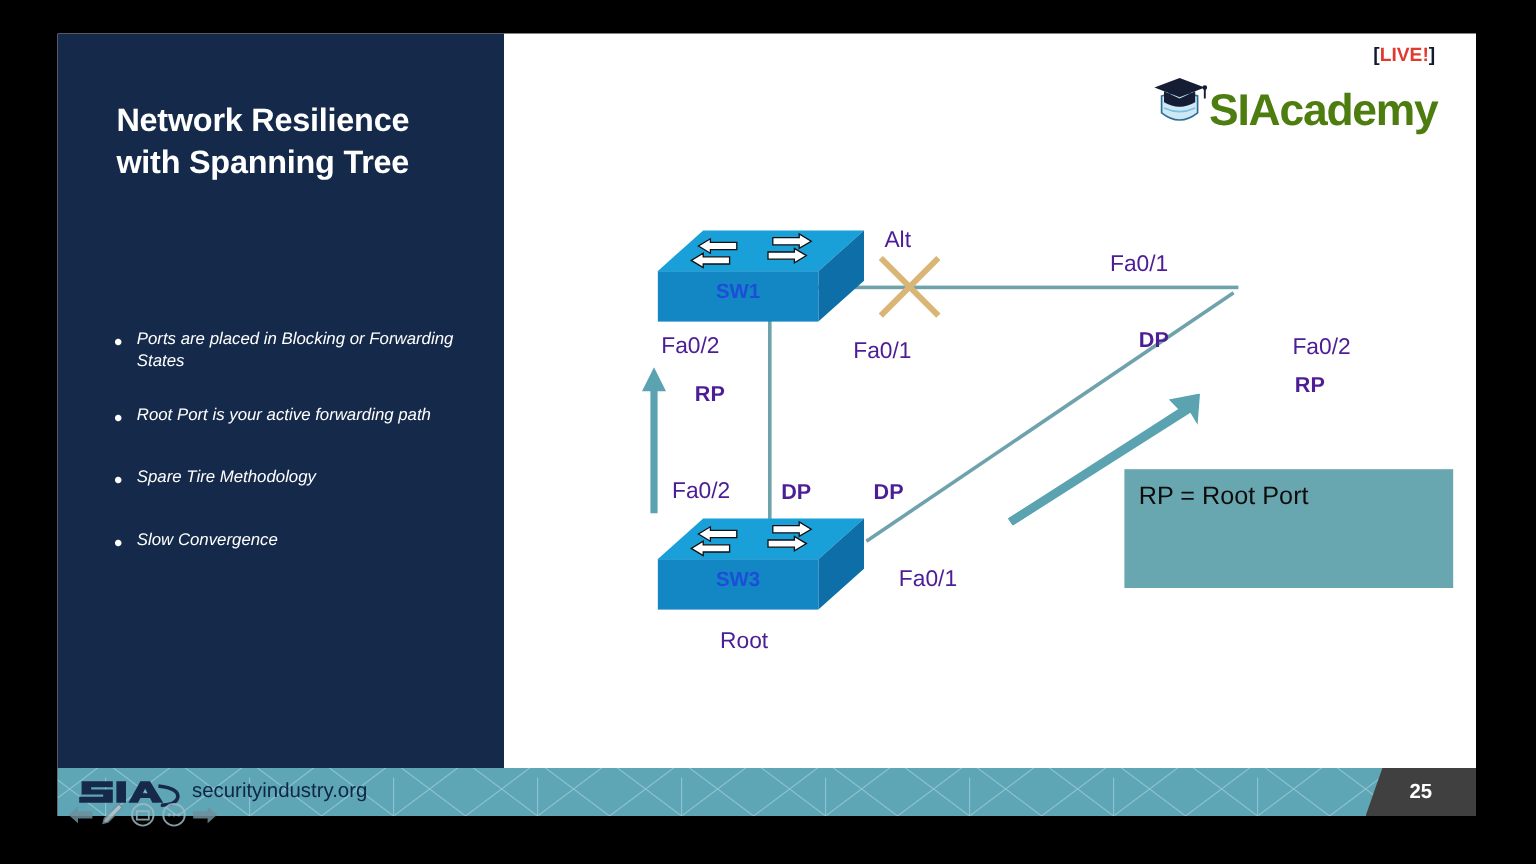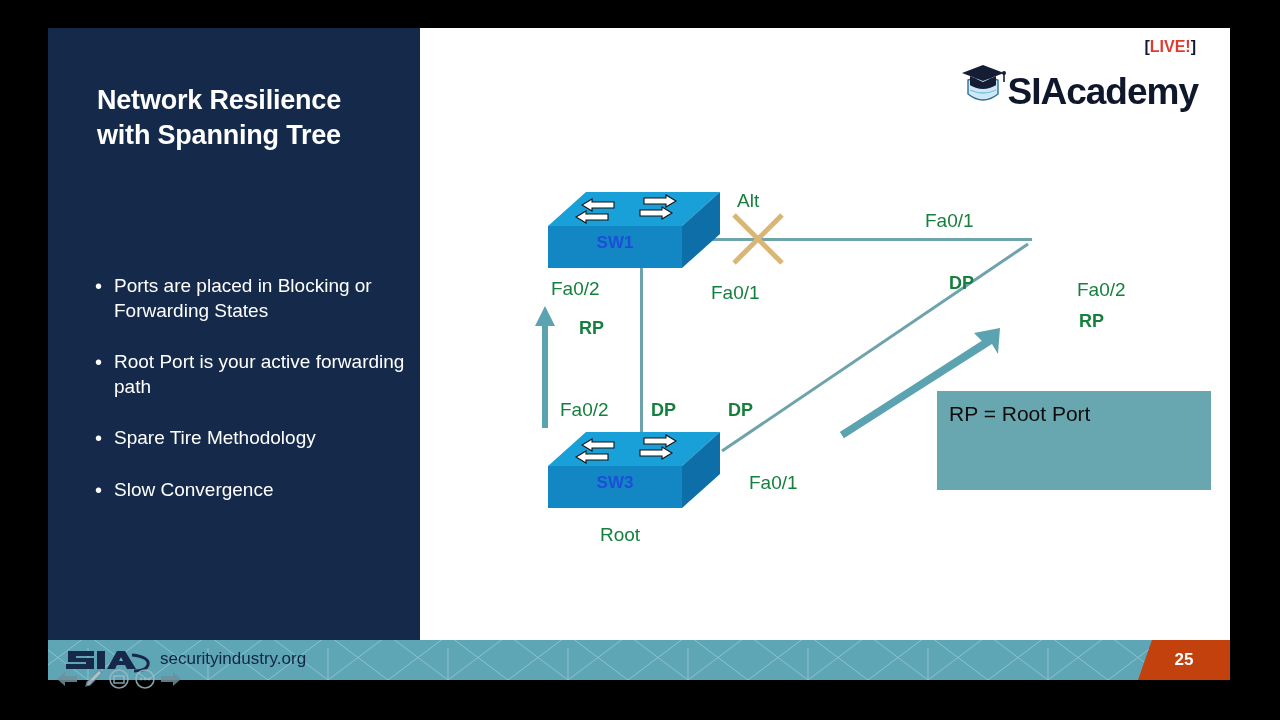--- a/index.html
+++ b/index.html
@@ -15,67 +15,67 @@
   
   #sidebar { position:absolute; left:0; top:0; width:372px; height:612px;
              background:#152a4a; }
   #slide-title { position:absolute; left:49px; top:55px; width:300px;
                  color:#ffffff; font-size:27px; font-weight:bold;
                  line-height:1.28; letter-spacing:-0.2px; }
   #bullets { position:absolute; left:42px; top:245px; width:322px; }
   .bullet { position:relative; display:flex; margin-bottom:26px; }
   .bullet .dot { flex:0 0 24px; color:#ffffff; font-size:20px; line-height:26px;
                  text-align:left; padding-left:5px; }
-  .bullet .btxt { color:#ffffff; font-size:19px; line-height:1.32; }
+  .bullet .btxt { color:#ffffff; font-size:14px; line-height:1.32;font-style:italic; }
 
   
   #canvas { position:absolute; left:372px; top:0; width:810px; height:612px;
             background:#ffffff; }
 
   
   #logo { position:absolute; right:32px; top:32px; display:flex;
           align-items:flex-end; }
   #logo-mark { width:46px; height:50px; position:relative; margin-right:2px; }
-  #logo-text { font-size:37px; font-weight:bold; color:#0f172a;
+  #logo-text { font-size:37px; font-weight:bold; color:#4d7c0f;
                letter-spacing:-1px; line-height:1;text-align:right; }
   #logo-live { position:absolute; right:2px; top:-22px; font-size:16px;
                font-weight:bold; color:#e03b2e; letter-spacing:0px;
                white-space:nowrap; }
   #logo-live .brk { color:#121a2e; }
 
   
   .link { position:absolute; background:#6fa3ac; }
 
   
   .switch { position:absolute; }
   .sw-label { position:absolute; left:0; width:100%; text-align:center;
               font-size:17px; font-weight:bold; color:#1d4ed8; }
 
   
-  .lbl { position:absolute; font-size:19px; color:#15803d; white-space:nowrap;text-align:center; }
+  .lbl { position:absolute; font-size:19px; color:#4c1d95; white-space:nowrap;text-align:center; }
   .lbl.b { font-weight:bold; font-size:18px; }
 
   
   .tarrow { position:absolute; }
 
   
   #legend { position:absolute; left:517px; top:363px; width:274px; height:99px;
             background:#69a7b0; padding:8px 0 0 12px; }
   #legend div { font-size:21px; color:#0c0c0c; line-height:1.39;
                 white-space:nowrap; }
 
   
   #footer { position:absolute; left:0; top:612px; width:1182px; height:40px;
             background:#5ea6b6; overflow:hidden; }
   #footer-pattern { position:absolute; inset:0; opacity:.38; }
   #sia-logo { position:absolute; left:16px; top:5px; width:92px; height:30px; }
   #sia-url { position:absolute; left:112px; top:9px; font-size:17px;
              color:#0f2744; font-weight:500; }
   #page-badge { position:absolute; right:0; top:0; width:92px; height:40px;
-                background:#c2410c; color:#fff; font-size:17px; font-weight:bold;
+                background:#404040; color:#fff; font-size:17px; font-weight:bold;
                 display:flex; align-items:center; justify-content:center;
                 clip-path:polygon(14px 0,100% 0,100% 100%,0 100%); }
 
   
   #navctl { position:absolute; left:56px; top:666px; width:120px; height:26px;
             display:flex; align-items:center; gap:4px; opacity:.85; }
   .navic { width:22px; height:22px; position:relative; }
 </style>
 </head>
 <body>

